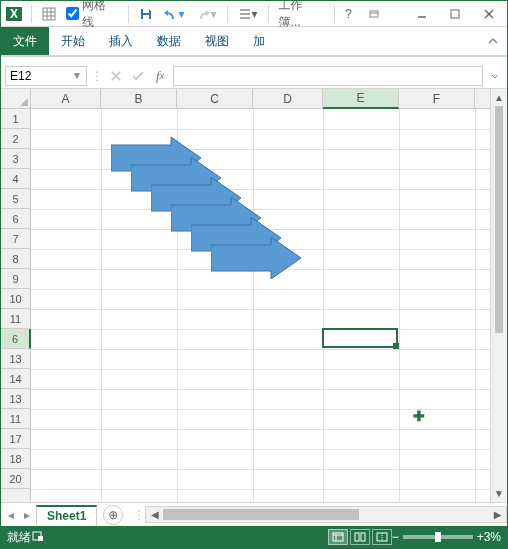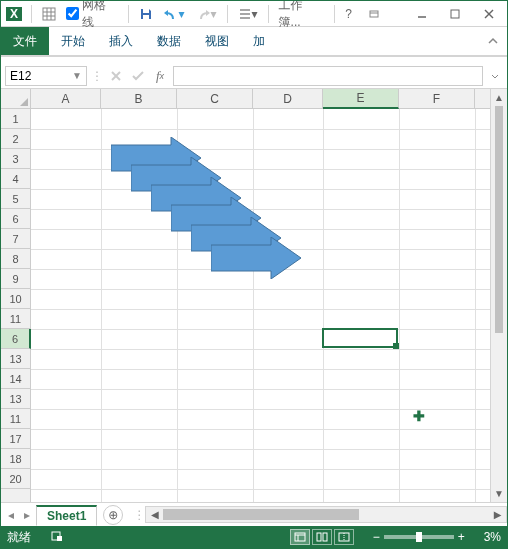--- a/index.html
+++ b/index.html
@@ -56,21 +56,21 @@
 .tab-nav span { width: 12px; text-align: center; }
 .sheet-tab { padding: 2px 10px; border: 1px solid #ccc; border-bottom: none; background: #f0f0f0; color: #555; margin-left: -1px; position: relative; top: 1px; }
 .sheet-tab.active { background: #fff; border-bottom: 1px solid #fff; color: #217346; font-weight: bold; border-top: 2px solid #217346; }
 .add-sheet { width: 20px; height: 20px; border: 1px solid #ccc; border-radius: 50%; display: flex; align-items: center; justify-content: center; margin-left: 6px; color: #666; }
 .hscroll-area { flex: 1; margin-left: 10px; display: flex; align-items: center; }
 .hscroll { flex: 1; height: 17px; background: #f0f0f0; border: 1px solid #d4d4d4; display: flex; align-items: center; }
 .hscroll .arr { width: 17px; text-align: center; color: #666; font-size: 10px; }
 .hscroll .track { flex: 1; position: relative; height: 100%; }
 .hscroll .thumb { position: absolute; left: 0; top: 2px; bottom: 2px; width: 60%; background: #c1c1c1; }
 
-.status-bar { height: 22px; background: #217346; color: #fff; display: flex; align-items: center; padding: 0 6px; gap: 19px; font-size: 11px; }
+.status-bar { height: 22px; background: #217346; color: #fff; display: flex; align-items: center; padding: 0 6px; gap: 0; font-size: 11px; }
 .status-bar .views { display: flex; gap: 2px; margin-left: auto; }
 .status-bar .viewbtn { width: 20px; height: 16px; display: inline-flex; align-items: center; justify-content: center; border: 1px solid rgba(255,255,255,0.5); }
 .status-bar .viewbtn.active { background: rgba(255,255,255,0.25); }
 .zoom-slider { display: flex; align-items: center; gap: 4px; }
 .zoom-slider .bar { width: 70px; height: 4px; background: rgba(255,255,255,0.5); position: relative; }
 .zoom-slider .knob { position: absolute; left: 50%; top: -3px; width: 6px; height: 10px; background: #fff; transform: translateX(-50%); }
 </style>
 </head>
 <body>
 

